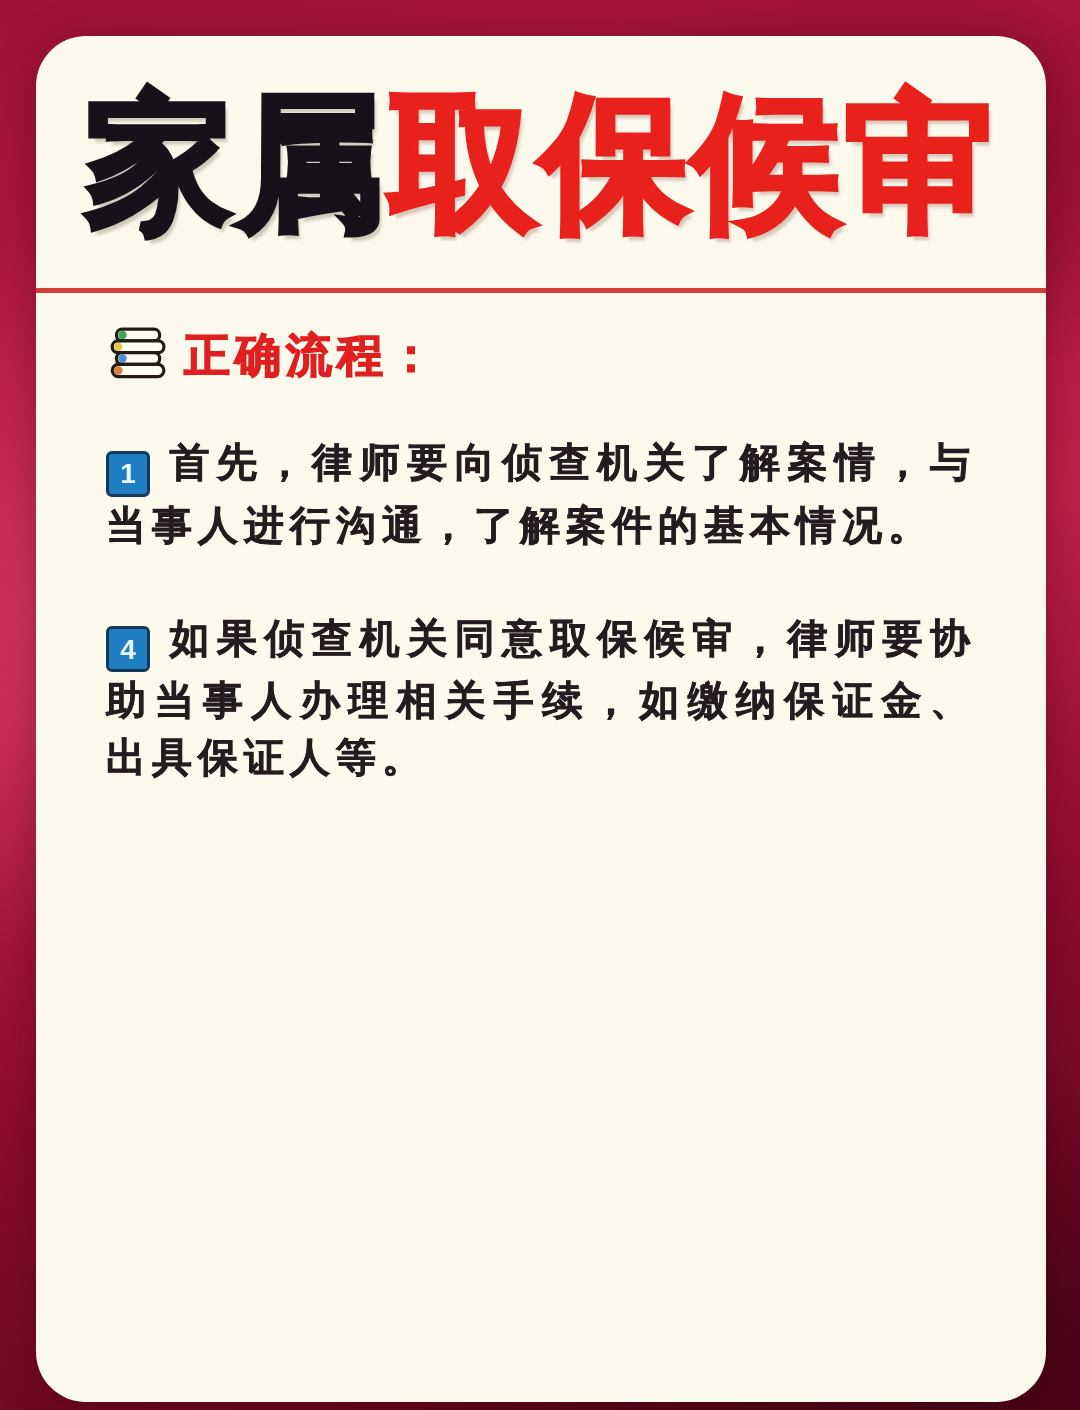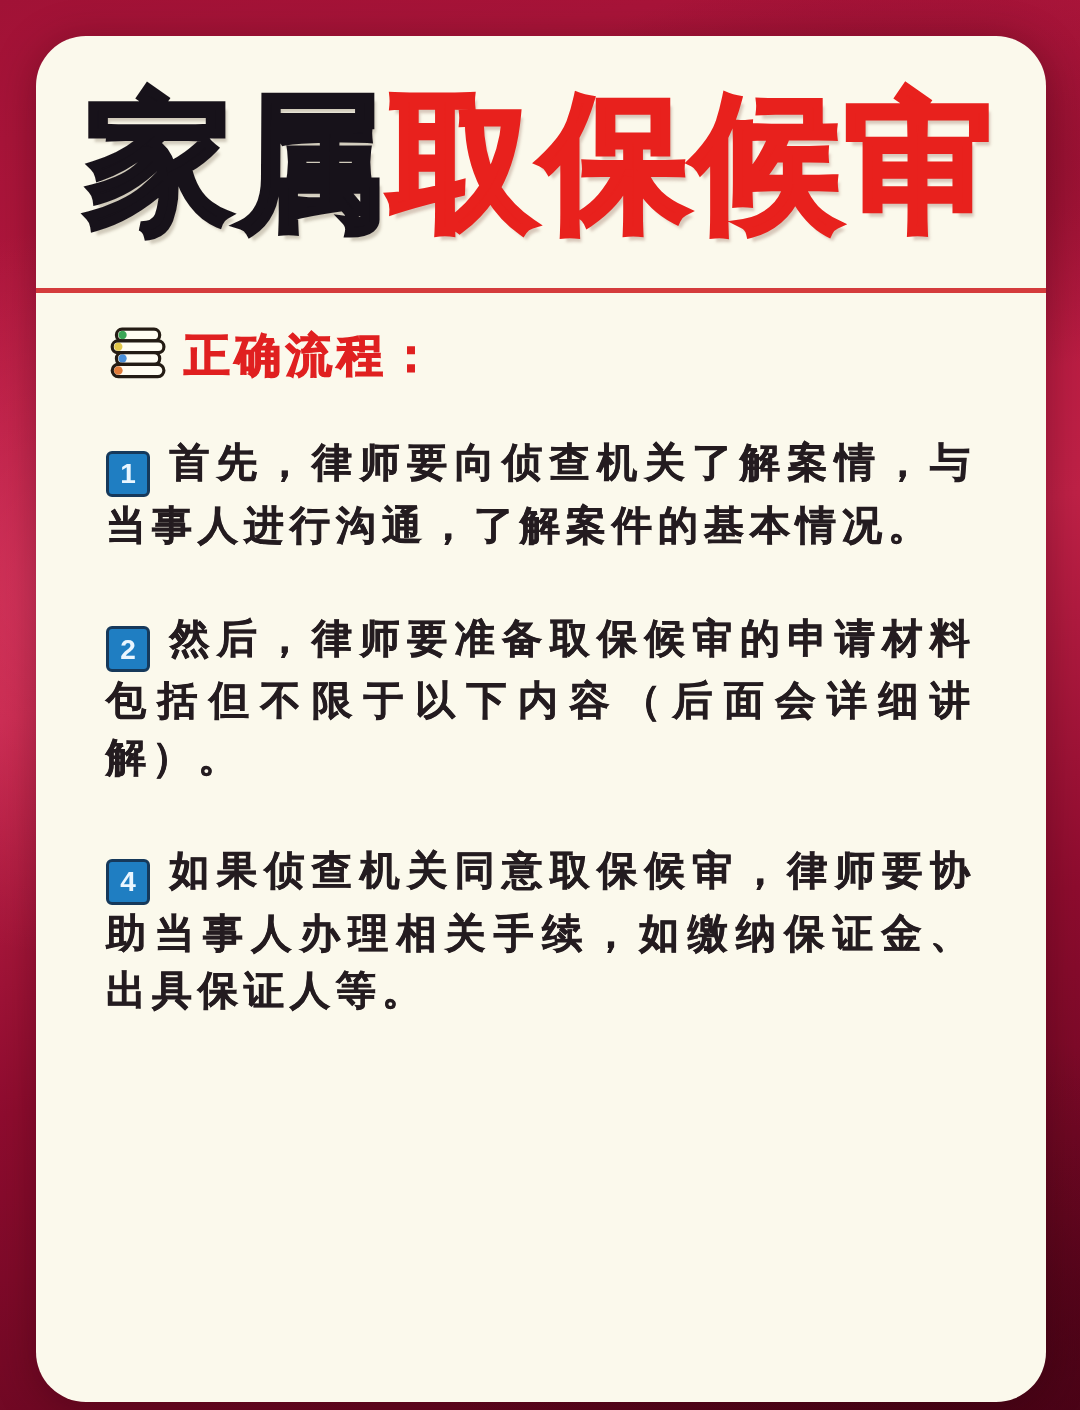--- a/index.html
+++ b/index.html
@@ -135,17 +135,16 @@
 
       <rect x="4.5" y="41" width="55" height="13" rx="6.5" fill="#fffdf2"></rect>
       <circle cx="11" cy="47.5" r="4.6" fill="#e07b39"></circle>
       <rect x="4.5" y="41" width="55" height="13" rx="6.5" fill="none" stroke="#241c14" stroke-width="3.4"></rect>
     </svg>
     <span class="section-label">正确流程：</span>
   </div>
 
   <div class="steps">
     <p class="step"><span class="badge">1</span><span>首先，律师要向侦查机关了解案情，与当事人进行沟通，了解案件的基本情况。</span></p>
-    <p class="step"><span class="badge">2</span><span>然后，律师要准备取保候审的申请材料包括但不限于以下内容（后面会详细讲解）。</span></p>
     <p class="step"><span class="badge">4</span><span>如果侦查机关同意取保候审，律师要协助当事人办理相关手续，如缴纳保证金、出具保证人等。</span></p>
   </div>
 
 </div>
 
 </body></html>

